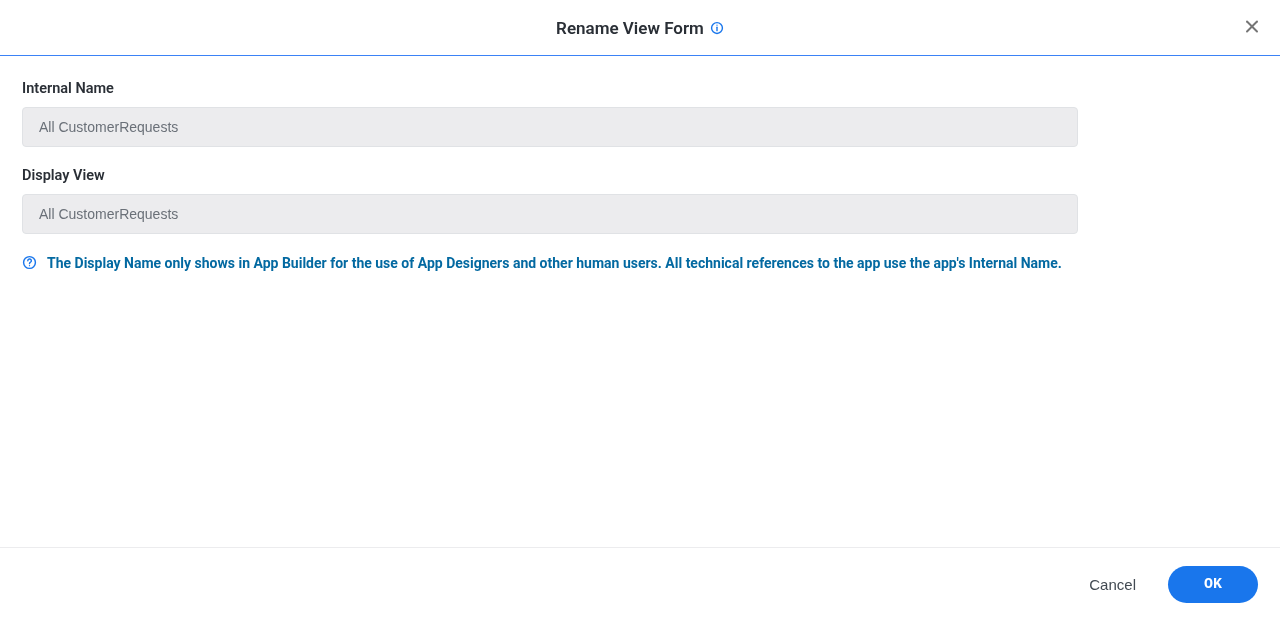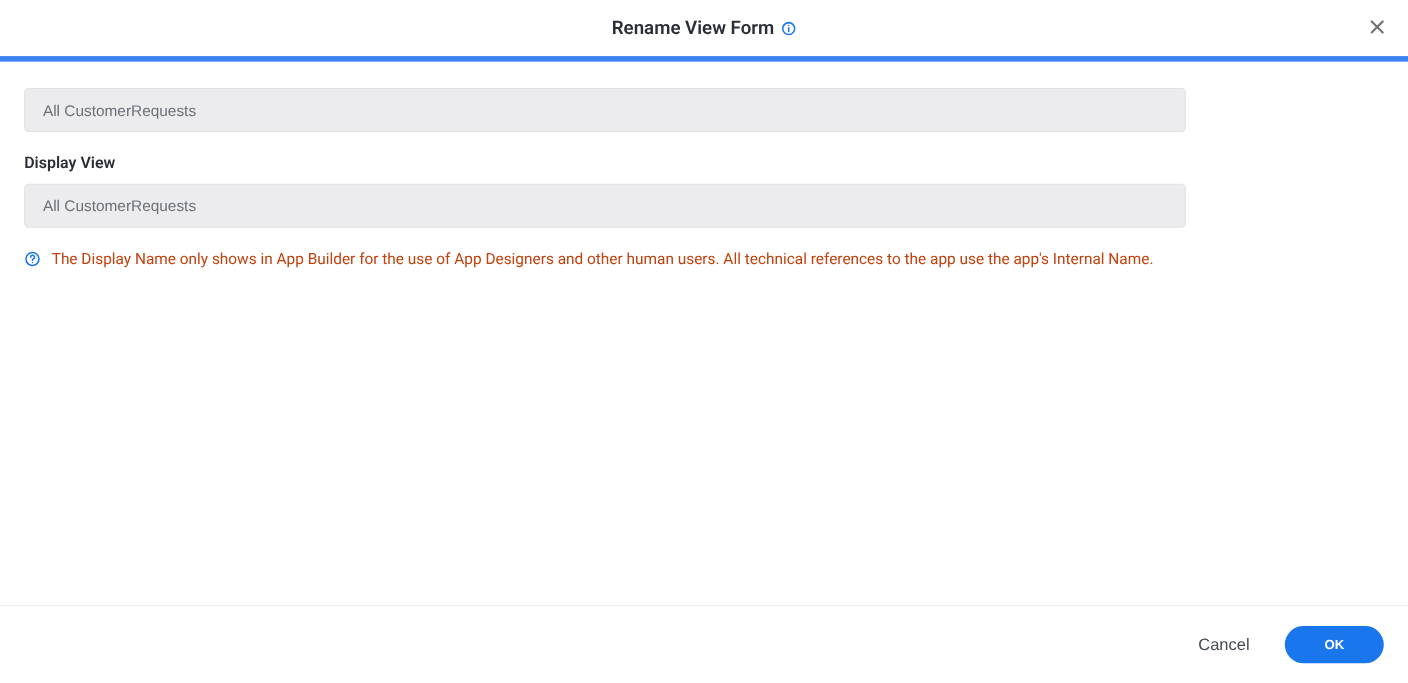--- a/index.html
+++ b/index.html
@@ -15,21 +15,21 @@
       display: flex;
       flex-direction: column;
       overflow: hidden;
     }
     .modal-header {
       display: flex;
       align-items: center;
       justify-content: center;
       position: relative;
       height: 56px;
-      border-bottom: 5px solid #3b82f6;
+      border-bottom: 1px solid #3b82f6;
     }
     .modal-title {
       font-size: 17px;
       font-weight: 600;
       color: #2a2f36;
       display: flex;
       align-items: center;
       gap: 6px;
     }
     .info-icon {
@@ -108,22 +108,23 @@
       align-items: center;
       justify-content: center;
       margin-top: 1px;
     }
     .help-icon svg {
       width: 15px;
       height: 15px;
     }
     .info-text {
       font-size: 14px;
-      color: #c2410c;
+      color: #0369a1;
       line-height: 1.4;
+      font-weight: bold;
     }
     .modal-footer {
       border-top: 1px solid #ececee;
       padding: 18px 22px;
       display: flex;
       justify-content: flex-end;
       align-items: center;
       gap: 28px;
     }
     .cancel-button {
@@ -131,25 +132,26 @@
       border: none;
       font-size: 15px;
       color: #424a52;
       cursor: pointer;
       padding: 8px 4px;
     }
     .ok-button {
       background: #1976ec;
       border: none;
       color: #ffffff;
-      font-size: 12px;
+      font-size: 15px;
       font-weight: 600;
       padding: 10px 36px;
       border-radius: 20px;
       cursor: pointer;
+      font-family: Liberation Mono, monospace;
     }
   </style>
 </head>
 <body>
 
 <div class="modal-header">
   <div class="modal-title">
     <span>Rename View Form</span>
     <span class="info-icon">
       <svg viewBox="0 0 16 16" fill="none" stroke="#1976ec" stroke-width="1.6">
@@ -165,20 +167,21 @@
         <line x1="3" y1="3" x2="13" y2="13"></line>
         <line x1="13" y1="3" x2="3" y2="13"></line>
       </svg>
     </span>
   </button>
 </div>
 
 <div class="modal-body">
 
   <div class="form-group">
+    <label class="form-label">Internal Name</label>
     <input type="text" class="form-input readonly" readonly="" value="All CustomerRequests" style="">
   </div>
 
   <div class="form-group">
     <label class="form-label">Display View</label>
     <input type="text" class="form-input readonly" readonly="" value="All CustomerRequests" style="">
   </div>
 
 
   <div class="info-row">

